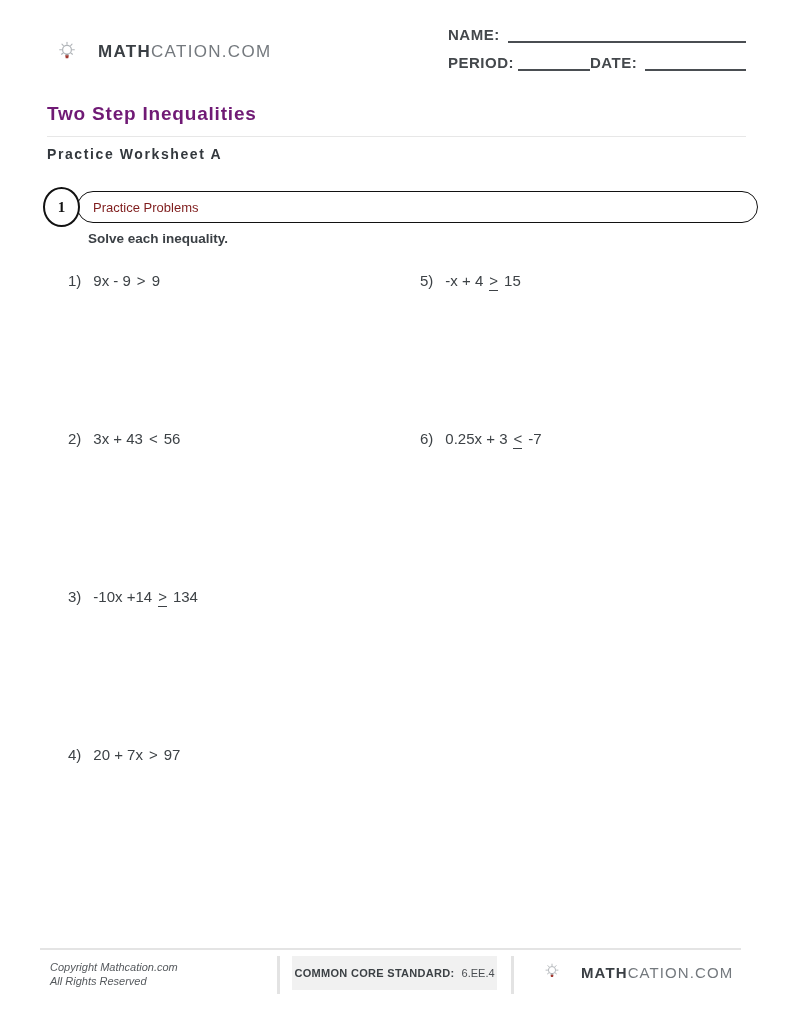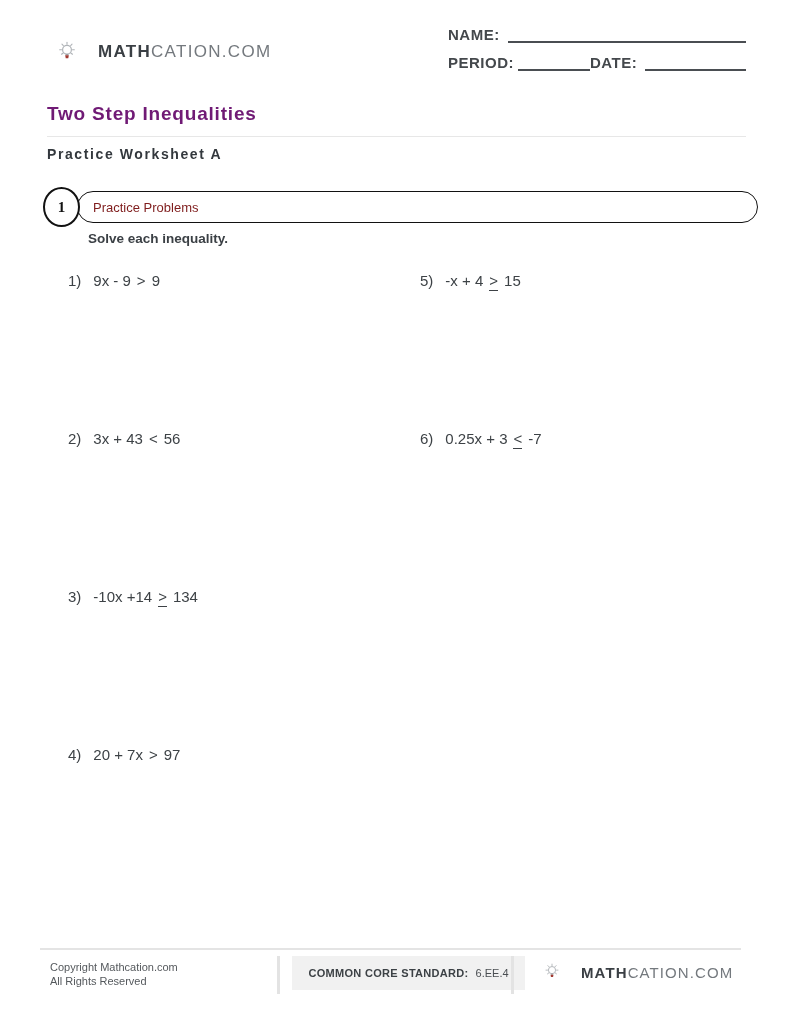--- a/index.html
+++ b/index.html
@@ -43,25 +43,25 @@
   .problems{position:absolute;left:68px;top:272px;display:grid;
             grid-template-columns:352px auto;grid-template-rows:repeat(4,158px);
             grid-auto-flow:column;font-size:15px;color:#3d4246;}
   .problem{white-space:nowrap;}
   .pnum{margin-right:12px;}
   .op{margin:0 6px;display:inline-block;line-height:1;}
   .op[data-u="true"]{border-bottom:1.5px solid #3d4246;padding-bottom:2px;}
   
   .footer-rule{position:absolute;left:40px;right:50px;top:948px;border-top:2px solid #e4e4e4;}
   .footer{position:absolute;left:0;right:0;top:956px;height:42px;font-size:11px;}
-  .copyright{position:absolute;left:50px;top:4px;line-height:14px;color:#55595d;}
+  .copyright{position:absolute;left:50px;top:4px;line-height:14px;color:#55595d;font-style:italic;}
   .vdiv{position:absolute;top:0;width:3px;height:38px;background:#e3e3e3;}
   .vdiv1{left:277px;}
   .vdiv2{left:511px;}
-  .cc-box{position:absolute;left:292px;top:0;width:233px;height:34px;background:#f1f1f1;
+  .cc-box{position:absolute;left:292px;top:0;width:205px;height:34px;background:#f1f1f1;
           display:flex;align-items:center;justify-content:center;gap:7px;white-space:nowrap;}
   .cc-label{font-weight:800;color:#3c4145;letter-spacing:.3px;}
   .cc-value{color:#4a4e52;}
   .logo-footer{left:543px;top:7px;}
   .logo-footer .logo-text{font-size:15px;letter-spacing:1.1px;}
 </style>
 </head>
 <body>
 
 <div class="page">

